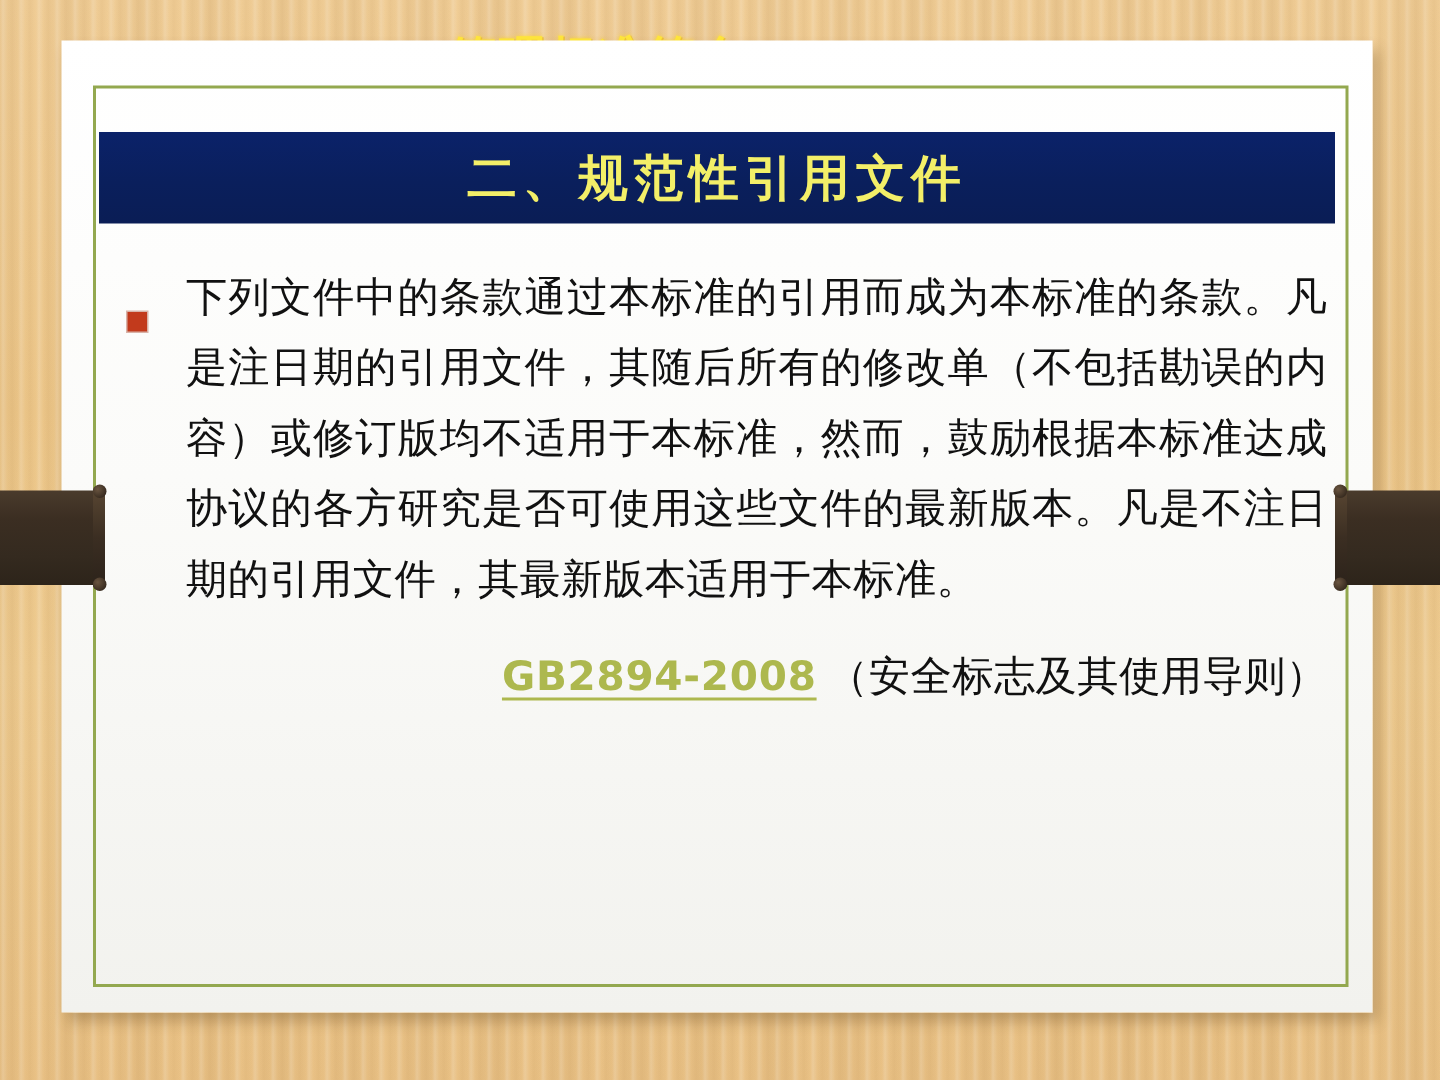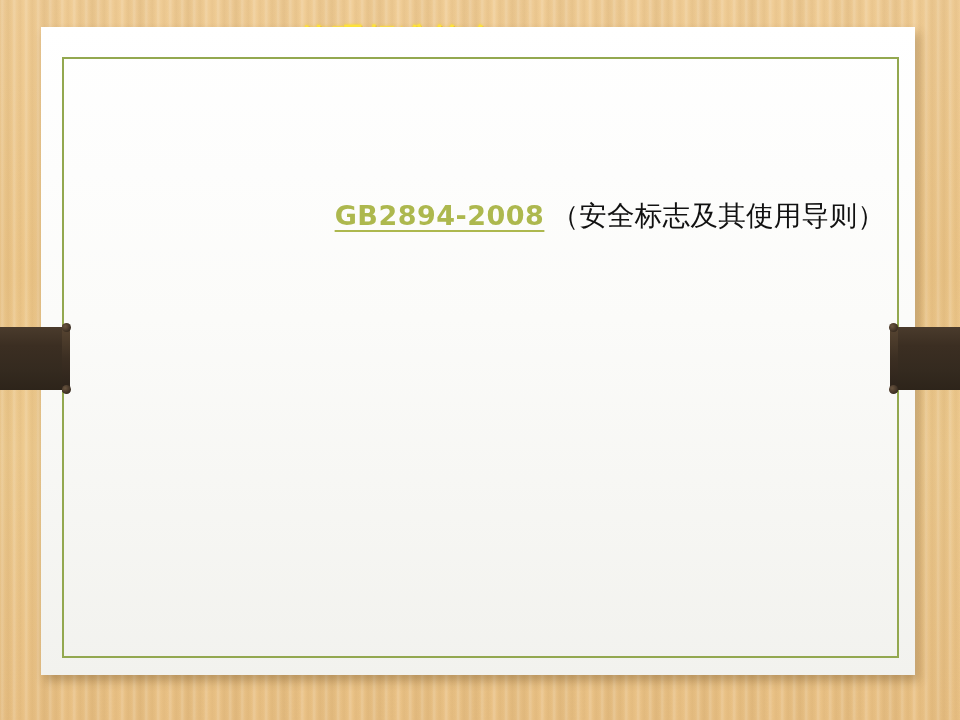--- a/index.html
+++ b/index.html
@@ -192,23 +192,30 @@
 <body>
 
 <div id="slide-stage">
 
   <div id="deck-title">管理标准简介</div>
 
   <div id="slide-card">
 
     <div id="card-inner-border"></div>
 
+    <div id="title-banner">
+      <span id="banner-title">二、规范性引用文件</span>
+    </div>
 
     <div id="body-block">
 
+      <div id="bullet-row">
+        <span id="bullet-marker"></span>
+        <span id="bullet-text">下列文件中的条款通过本标准的引用而成为本标准的条款。凡是注日期的引用文件，其随后所有的修改单（不包括勘误的内容）或修订版均不适用于本标准，然而，鼓励根据本标准达成协议的各方研究是否可使用这些文件的最新版本。凡是不注日期的引用文件，其最新版本适用于本标准。</span>
+      </div>
 
       <div id="reference-row">
         <span id="reference-link">GB2894-2008</span><span id="reference-note">（安全标志及其使用导则）</span>
       </div>
 
     </div>
   </div>
 
   <div id="clamp-left" class="clamp">
     <span class="clamp-cap"></span>

